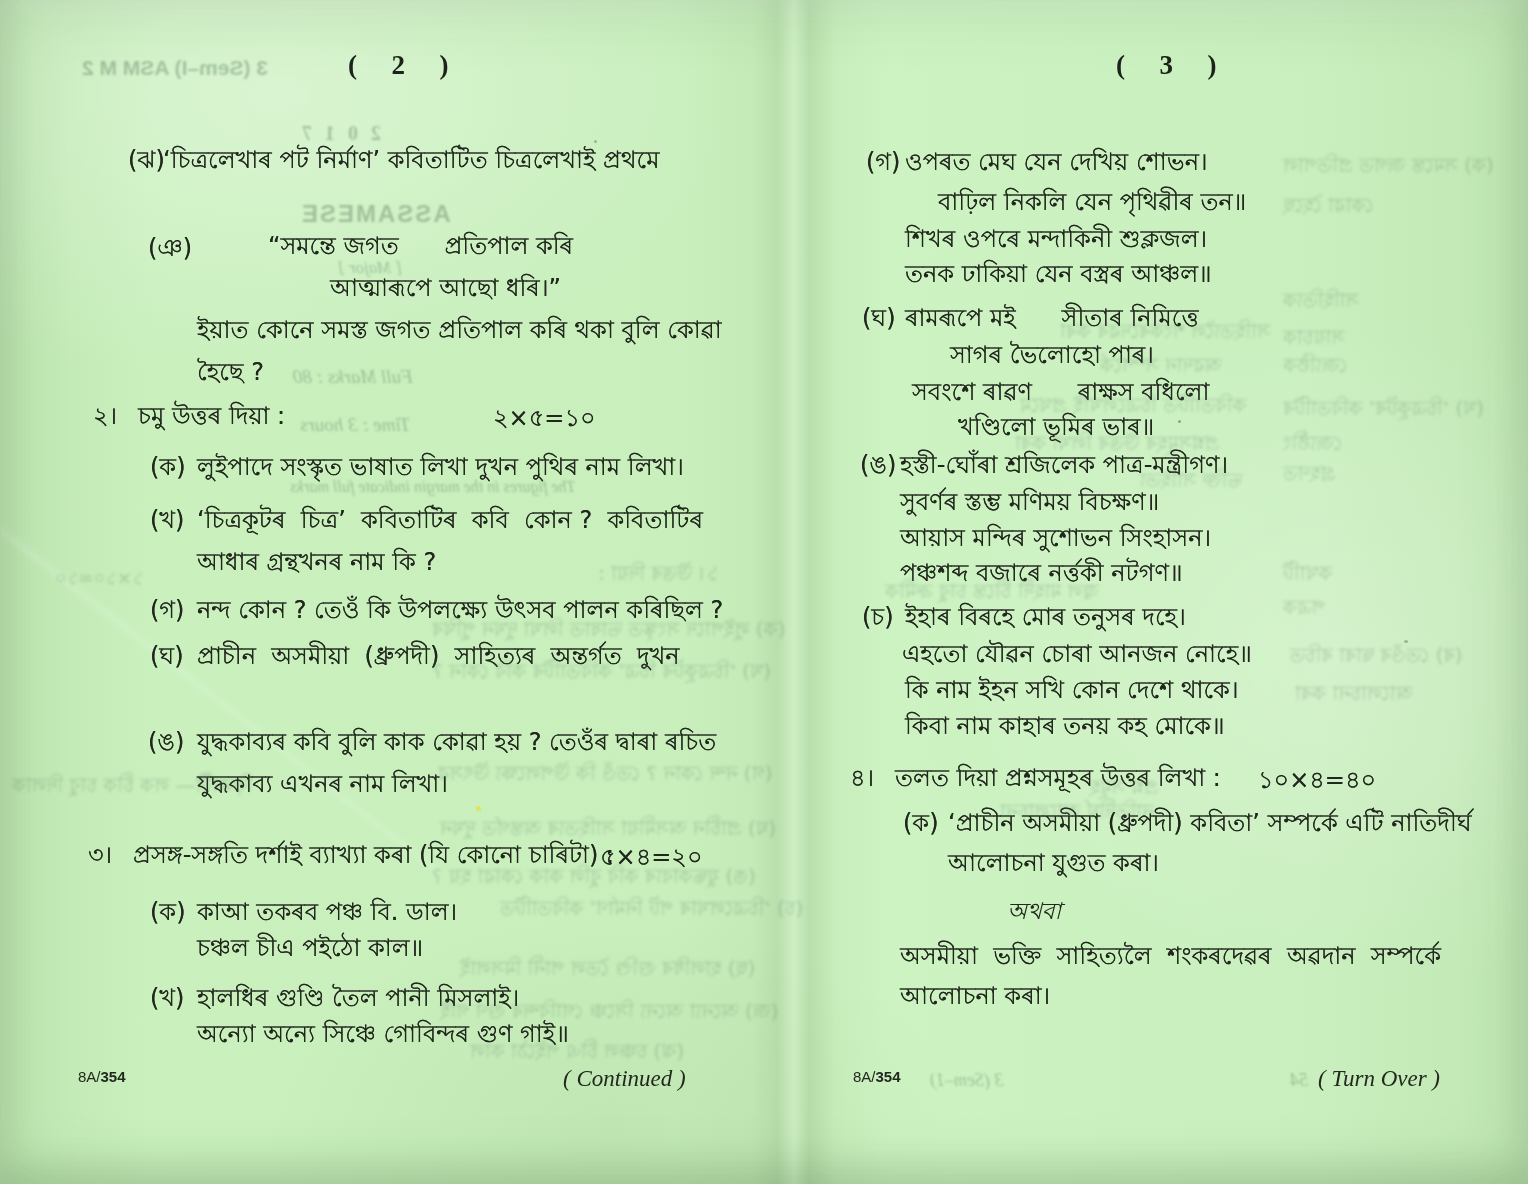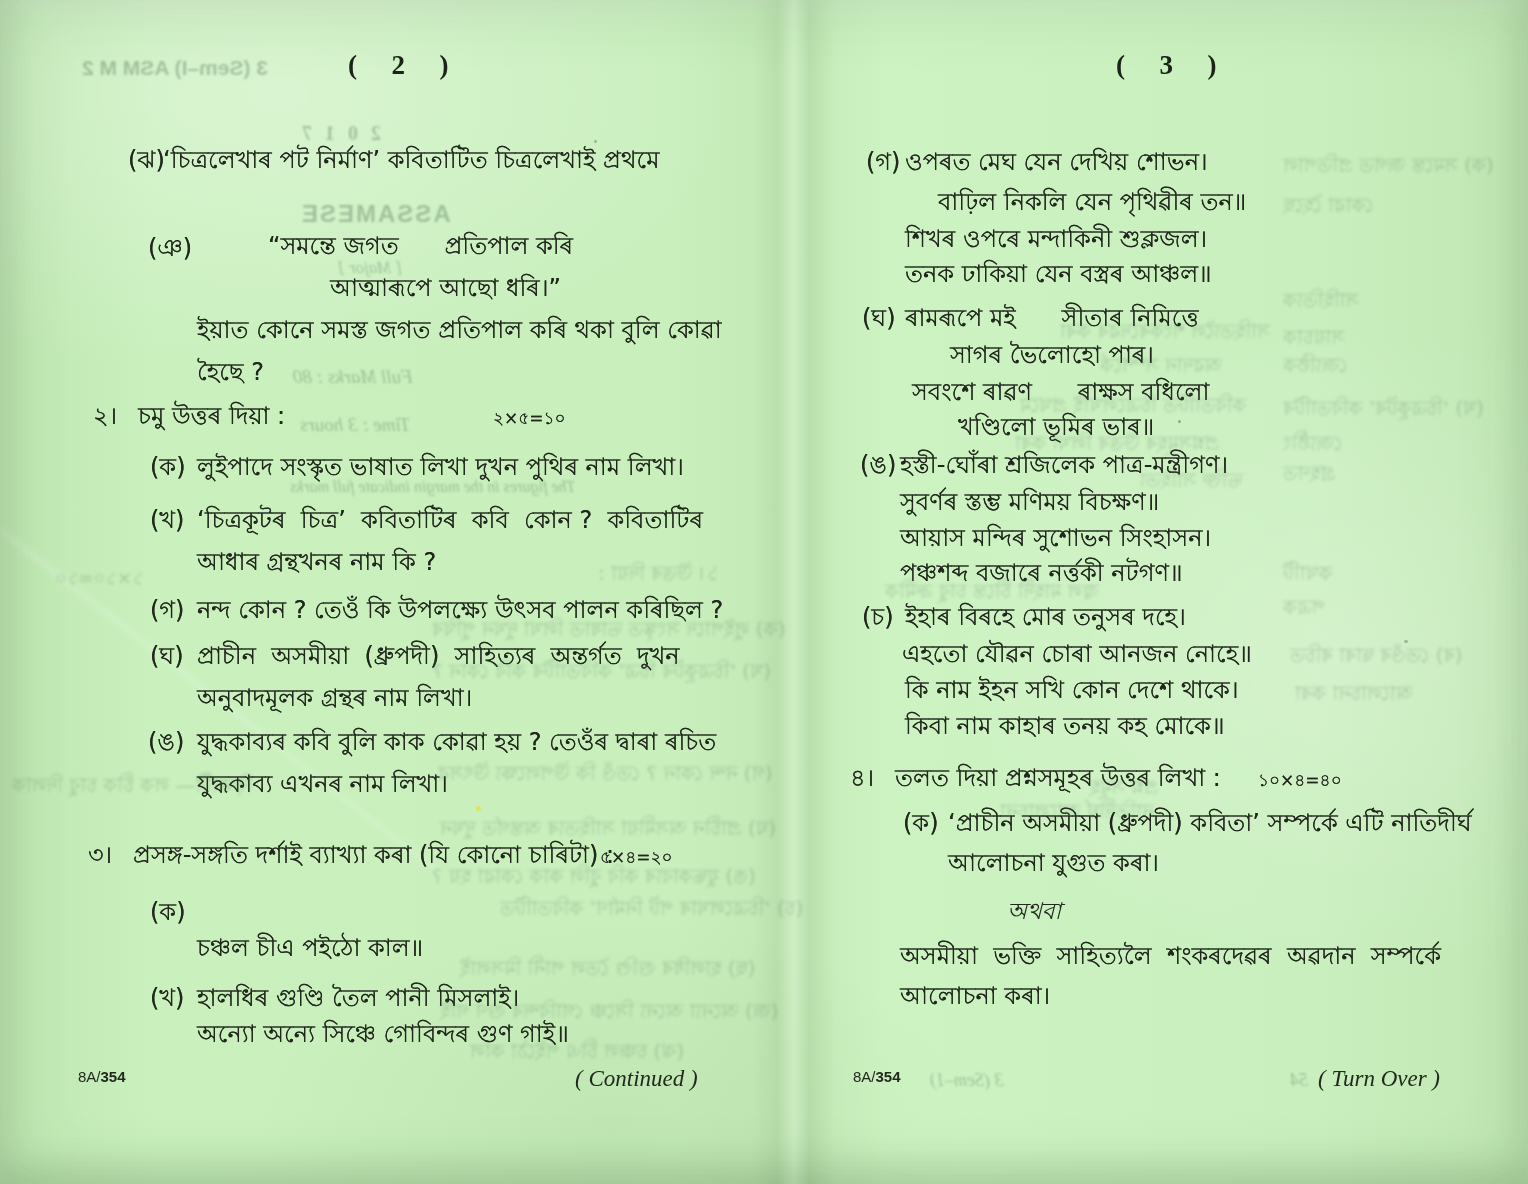--- a/index.html
+++ b/index.html
@@ -15,21 +15,21 @@
   .paper::after{
     content:"";position:absolute;inset:0;pointer-events:none;
     box-shadow:inset 0 0 70px rgba(45,85,35,.16), inset 0 -16px 34px rgba(35,70,28,.14), inset 0 10px 20px rgba(255,255,255,.20);
   }
   .fold{position:absolute;top:0;left:752px;width:84px;height:1184px;pointer-events:none;
     background:linear-gradient(90deg,rgba(70,110,55,0) 0%,rgba(70,110,55,.08) 30%,rgba(245,255,240,.22) 50%,rgba(70,110,55,.10) 68%,rgba(70,110,55,0) 100%);}
   .crease{position:absolute;left:-60px;top:700px;width:560px;height:3px;background:rgba(255,255,255,.35);
     transform:rotate(38deg);filter:blur(3px);pointer-events:none;}
   .as-line{position:absolute;font-size:24px;line-height:30px;white-space:pre;color:#21271d;
     text-shadow:0 0 .6px rgba(33,39,29,.8);}
-  .marks{font-size:17px;}
+  .marks{font-size:24px;}
   .pgnum{position:absolute;font-family:"Liberation Serif",serif;font-weight:bold;font-size:27px;letter-spacing:7px;white-space:pre;color:#1d231a;}
   .foot-code{position:absolute;font-family:"Liberation Sans",sans-serif;font-size:15px;white-space:pre;color:#22281e;}
   .foot-code b{font-weight:bold;}
   .foot-note{position:absolute;font-family:"Liberation Serif",serif;font-style:italic;font-size:23px;white-space:pre;color:#22281e;}
   .or-label{position:absolute;font-size:23px;font-style:italic;white-space:pre;color:#21271d;}
   .ghost{position:absolute;white-space:pre;color:#5d7f63;opacity:.42;filter:blur(1.1px);transform:scaleX(-1);pointer-events:none;}
   .ghost-en{font-family:"Liberation Serif",serif;font-style:italic;font-size:17px;}
   .ghost-big{font-family:"Liberation Sans",sans-serif;font-weight:bold;font-size:21px;}
   .ghost-serifbold{font-family:"Liberation Serif",serif;font-weight:bold;letter-spacing:4px;}
   .ghost-as{font-size:20px;filter:blur(1.5px);opacity:.34;}
@@ -75,39 +75,39 @@
     <div class="as-line" style="left:197px;top:547px;">আধাৰ গ্ৰন্থখনৰ নাম কি ?</div>
 
     <div class="ghost ghost-as" style="left:55px;top:564px;font-size:18px;">১×১০=১০</div>
     <div class="ghost ghost-as" style="left:598px;top:558px;">১। উত্তৰ দিয়া :</div>
 
     <div class="as-line" style="left:150px;top:595px;">(গ)</div>
     <div class="as-line" style="left:197px;top:595px;">নন্দ কোন ? তেওঁ কি উপলক্ষ্যে উৎসব পালন কৰিছিল ?</div>
 
     <div class="as-line" style="left:150px;top:641px;">(ঘ)</div>
     <div class="as-line" style="left:197px;top:641px;">প্ৰাচীন  অসমীয়া  (ধ্ৰুপদী)  সাহিত্যৰ  অন্তৰ্গত  দুখন</div>
-    <div class="as-line" style="left:197px;top:683px;">অনুবাদমূলক গ্ৰন্থৰ নাম লিখা।</div>
 
     <div class="as-line" style="left:148px;top:727px;">(ঙ)</div>
     <div class="as-line" style="left:197px;top:727px;">যুদ্ধকাব্যৰ কবি বুলি কাক কোৱা হয় ? তেওঁৰ দ্বাৰা ৰচিত</div>
     <div class="as-line" style="left:197px;top:769px;">যুদ্ধকাব্য এখনৰ নাম লিখা।</div>
 
     <div class="as-line" style="left:88px;top:840px;">৩।</div>
     <div class="as-line" style="left:133px;top:840px;">প্ৰসঙ্গ-সঙ্গতি দৰ্শাই ব্যাখ্যা কৰা (যি কোনো চাৰিটা) :</div>
     <div class="as-line marks" style="left:600px;top:842px;">৫×৪=২০</div>
 
     <div class="as-line" style="left:150px;top:897px;">(ক)</div>
+    <div class="as-line" style="left:197px;top:897px;">কাআ তকৰব পঞ্চ বি. ডাল।</div>
     <div class="as-line" style="left:197px;top:933px;">চঞ্চল চীএ পইঠো কাল॥</div>
 
     <div class="as-line" style="left:150px;top:983px;">(খ)</div>
     <div class="as-line" style="left:197px;top:983px;">হালধিৰ গুণ্ডি তৈল পানী মিসলাই।</div>
     <div class="as-line" style="left:197px;top:1019px;">অন্যো অন্যে সিঞ্চে গোবিন্দৰ গুণ গাই॥</div>
 
     <div class="foot-code" style="left:78px;top:1068px;"><span>8A/</span><b>354</b></div>
-    <div class="foot-note" style="left:575px;top:1066px;">( Continued )</div>
+    <div class="foot-note" style="left:563px;top:1066px;">( Continued )</div>
 
     <div class="ghost ghost-as" style="left:432px;top:614px;">(ক) লুইপাদে সংস্কৃত ভাষাত লিখা দুখন পুথিৰ</div>
     <div class="ghost ghost-as" style="left:432px;top:656px;">(খ) ‘চিত্ৰকূটৰ চিত্ৰ’ কবিতাটিৰ কবি কোন ?</div>
     <div class="ghost ghost-as" style="left:438px;top:758px;">(গ) নন্দ কোন ? তেওঁ কি উপলক্ষ্যে উৎসৱ</div>
     <div class="ghost ghost-as" style="left:440px;top:813px;">(ঘ) প্ৰাচীন অসমীয়া সাহিত্যৰ অন্তৰ্গত দুখন</div>
     <div class="ghost ghost-as" style="left:432px;top:861px;">(ঙ) যুদ্ধকাব্যৰ কবি বুলি কাক কোৱা হয় ?</div>
     <div class="ghost ghost-as" style="left:500px;top:893px;">(চ) ‘চিত্ৰলেখাৰ পট নিৰ্মাণ’ কবিতাটিত</div>
     <div class="ghost ghost-as" style="left:460px;top:953px;">(ছ) হালধিৰ গুণ্ডি তৈল পানী মিসলাই</div>
     <div class="ghost ghost-as" style="left:440px;top:996px;">(জ) অন্যো অন্যে সিঞ্চে গোবিন্দৰ গুণ গাই</div>
     <div class="ghost ghost-as" style="left:470px;top:1036px;">(ঝ) চঞ্চল চীএ পইঠো কাল</div>

